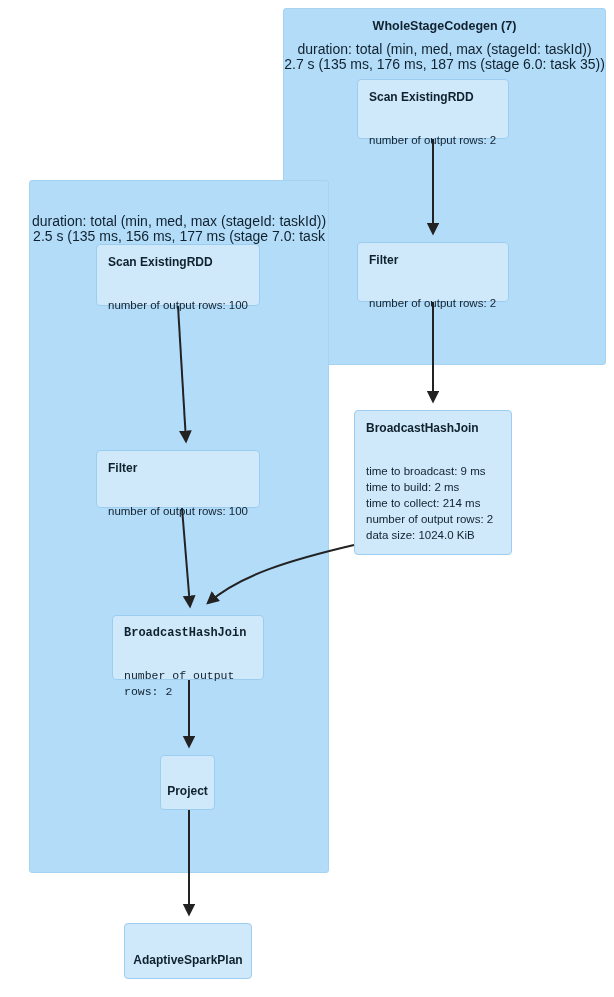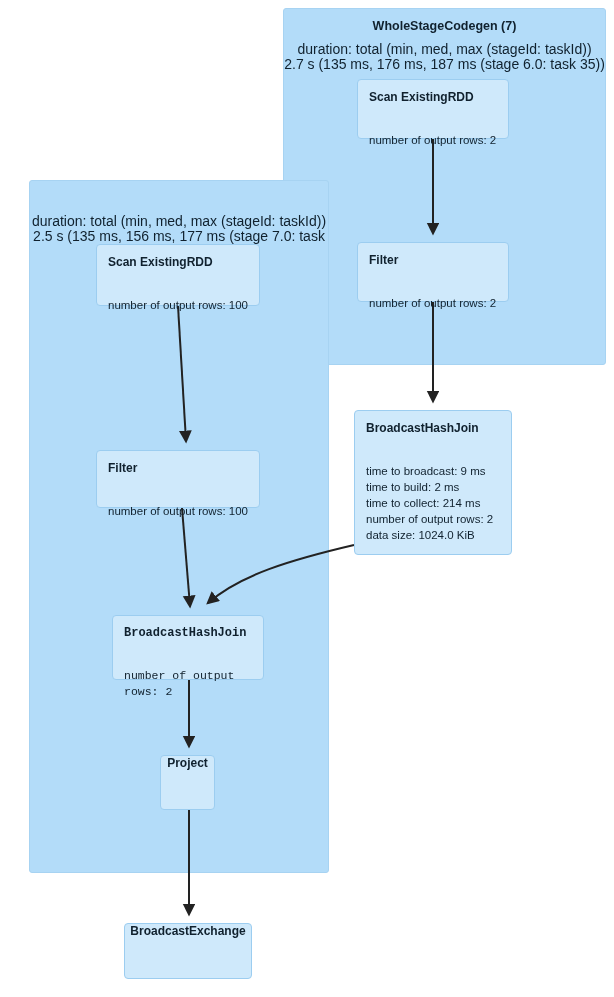--- a/index.html
+++ b/index.html
@@ -66,23 +66,23 @@
   }
   .node-metrics {
     margin-top: 27px;
     font-size: 11.5px;
     line-height: 16px;
     color: #10212e;
     white-space: pre-line;
   }
   .node.center-only {
     display: flex;
-    align-items: flex-start;
+    align-items: flex-end;
     justify-content: center;
-    padding: 0;
+    padding: 10px;
   }
   .node.center-only .node-title {
     text-align: center;
   }
   svg.edges {
     position: absolute;
     left: 0;
     top: 0;
     width: 614px;
     height: 997px;
@@ -155,16 +155,16 @@
   <div class="node" id="node-broadcasthashjoin" style="left: 112px; top: 615px; width: 152px; height: 65px; font-family: Liberation Mono, monospace;">
     <div class="node-title">BroadcastHashJoin</div>
     <div class="node-metrics">number of output rows: 2</div>
   </div>
 
   <div class="node center-only" id="node-project" style="left: 160px; top: 755px; width: 55px; height: 55px;">
     <div class="node-title">Project</div>
   </div>
 
   <div class="node center-only" id="node-adaptivesparkplan" style="left: 124px; top: 923px; width: 128px; height: 56px;">
-    <div class="node-title">BroadcastExchange</div>
+    <div class="node-title">AdaptiveSparkPlan</div>
   </div>
 
 </div>
 
 </body></html>

